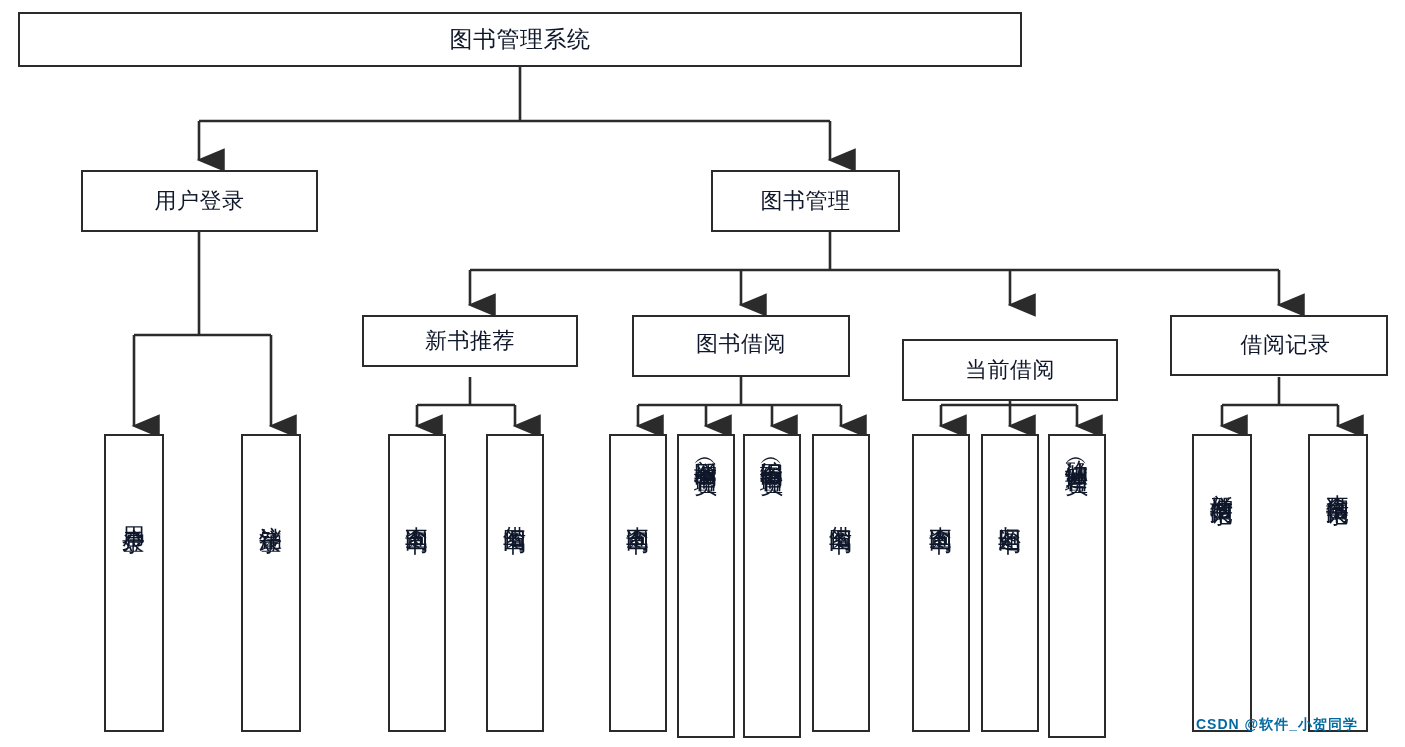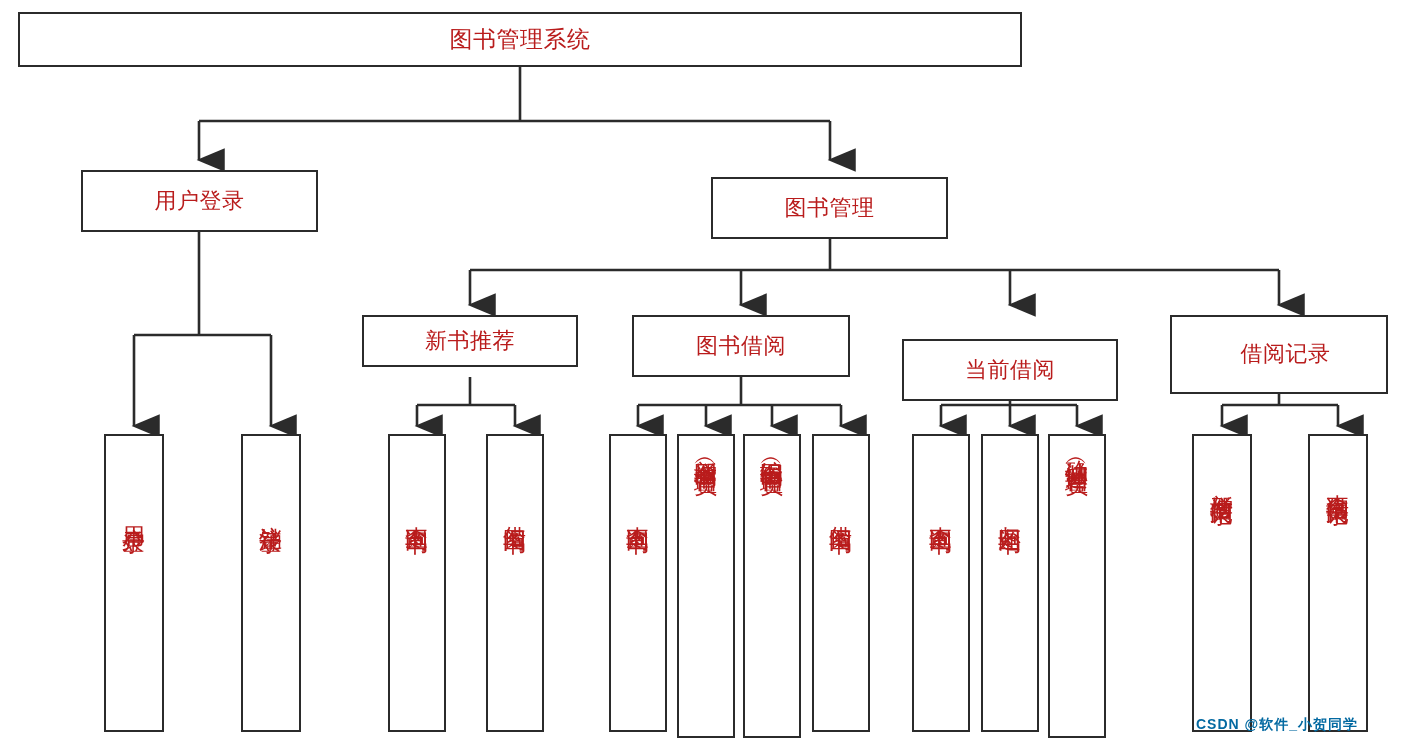--- a/index.html
+++ b/index.html
@@ -32,21 +32,21 @@
     position: absolute;
     box-sizing: border-box;
     background: #ffffff;
     border: 2px solid #2b2b2b;
     display: flex;
     align-items: center;
     justify-content: center;
     z-index: 2;
   }
   .node .label {
-    color: #b91c1c;
+    color: #0f172a;
     letter-spacing: 0.5px;
     white-space: pre;
     text-align: center;
   }
   
   .node.horiz .label {
     font-size: 22px;
     line-height: 1.1;
   }
   .node.root .label {
@@ -133,34 +133,34 @@
     </g>
   </svg>
 
   <div class="node horiz root" style="left:18px; top:12px; width:1004px; height:55px;">
     <span class="label">图书管理系统</span>
   </div>
 
   <div class="node horiz" style="left:81px; top:170px; width:237px; height:62px;">
     <span class="label">用户登录</span>
   </div>
-  <div class="node horiz" style="left:711px; top:170px; width:237px; height:62px;margin-top:7px;">
+  <div class="node horiz" style="left:711px; top:170px; width:189px; height:62px;">
     <span class="label">图书管理</span>
   </div>
 
   <div class="node horiz" style="left:362px; top:315px; width:216px; height:52px;">
     <span class="label">新书推荐</span>
   </div>
-  <div class="node horiz" style="left:632px; top:315px; width:218px; height:62px;">
+  <div class="node horiz" style="left:632px; top:315px; width:218px; height:62px;font-family:Liberation Mono, monospace;">
     <span class="label">图书借阅</span>
   </div>
   <div class="node horiz" style="left:902px; top:315px; width:216px; height:62px;margin-top:24px;">
     <span class="label">当前借阅</span>
   </div>
-  <div class="node horiz" style="left:1170px; top:315px; width:218px; height:79px;padding-left:13px;">
+  <div class="node horiz" style="left:1170px; top:315px; width:218px; height:61px;padding-left:13px;">
     <span class="label">借阅记录</span>
   </div>
 
   <div class="node vert" style="left:104px; top:434px; width:60px; height:298px; padding-top:72px;">
     <span class="label">用户登录</span>
   </div>
   <div class="node vert" style="left:241px; top:434px; width:60px; height:298px; padding-top:72px;">
     <span class="label">注销登录</span>
   </div>
 

